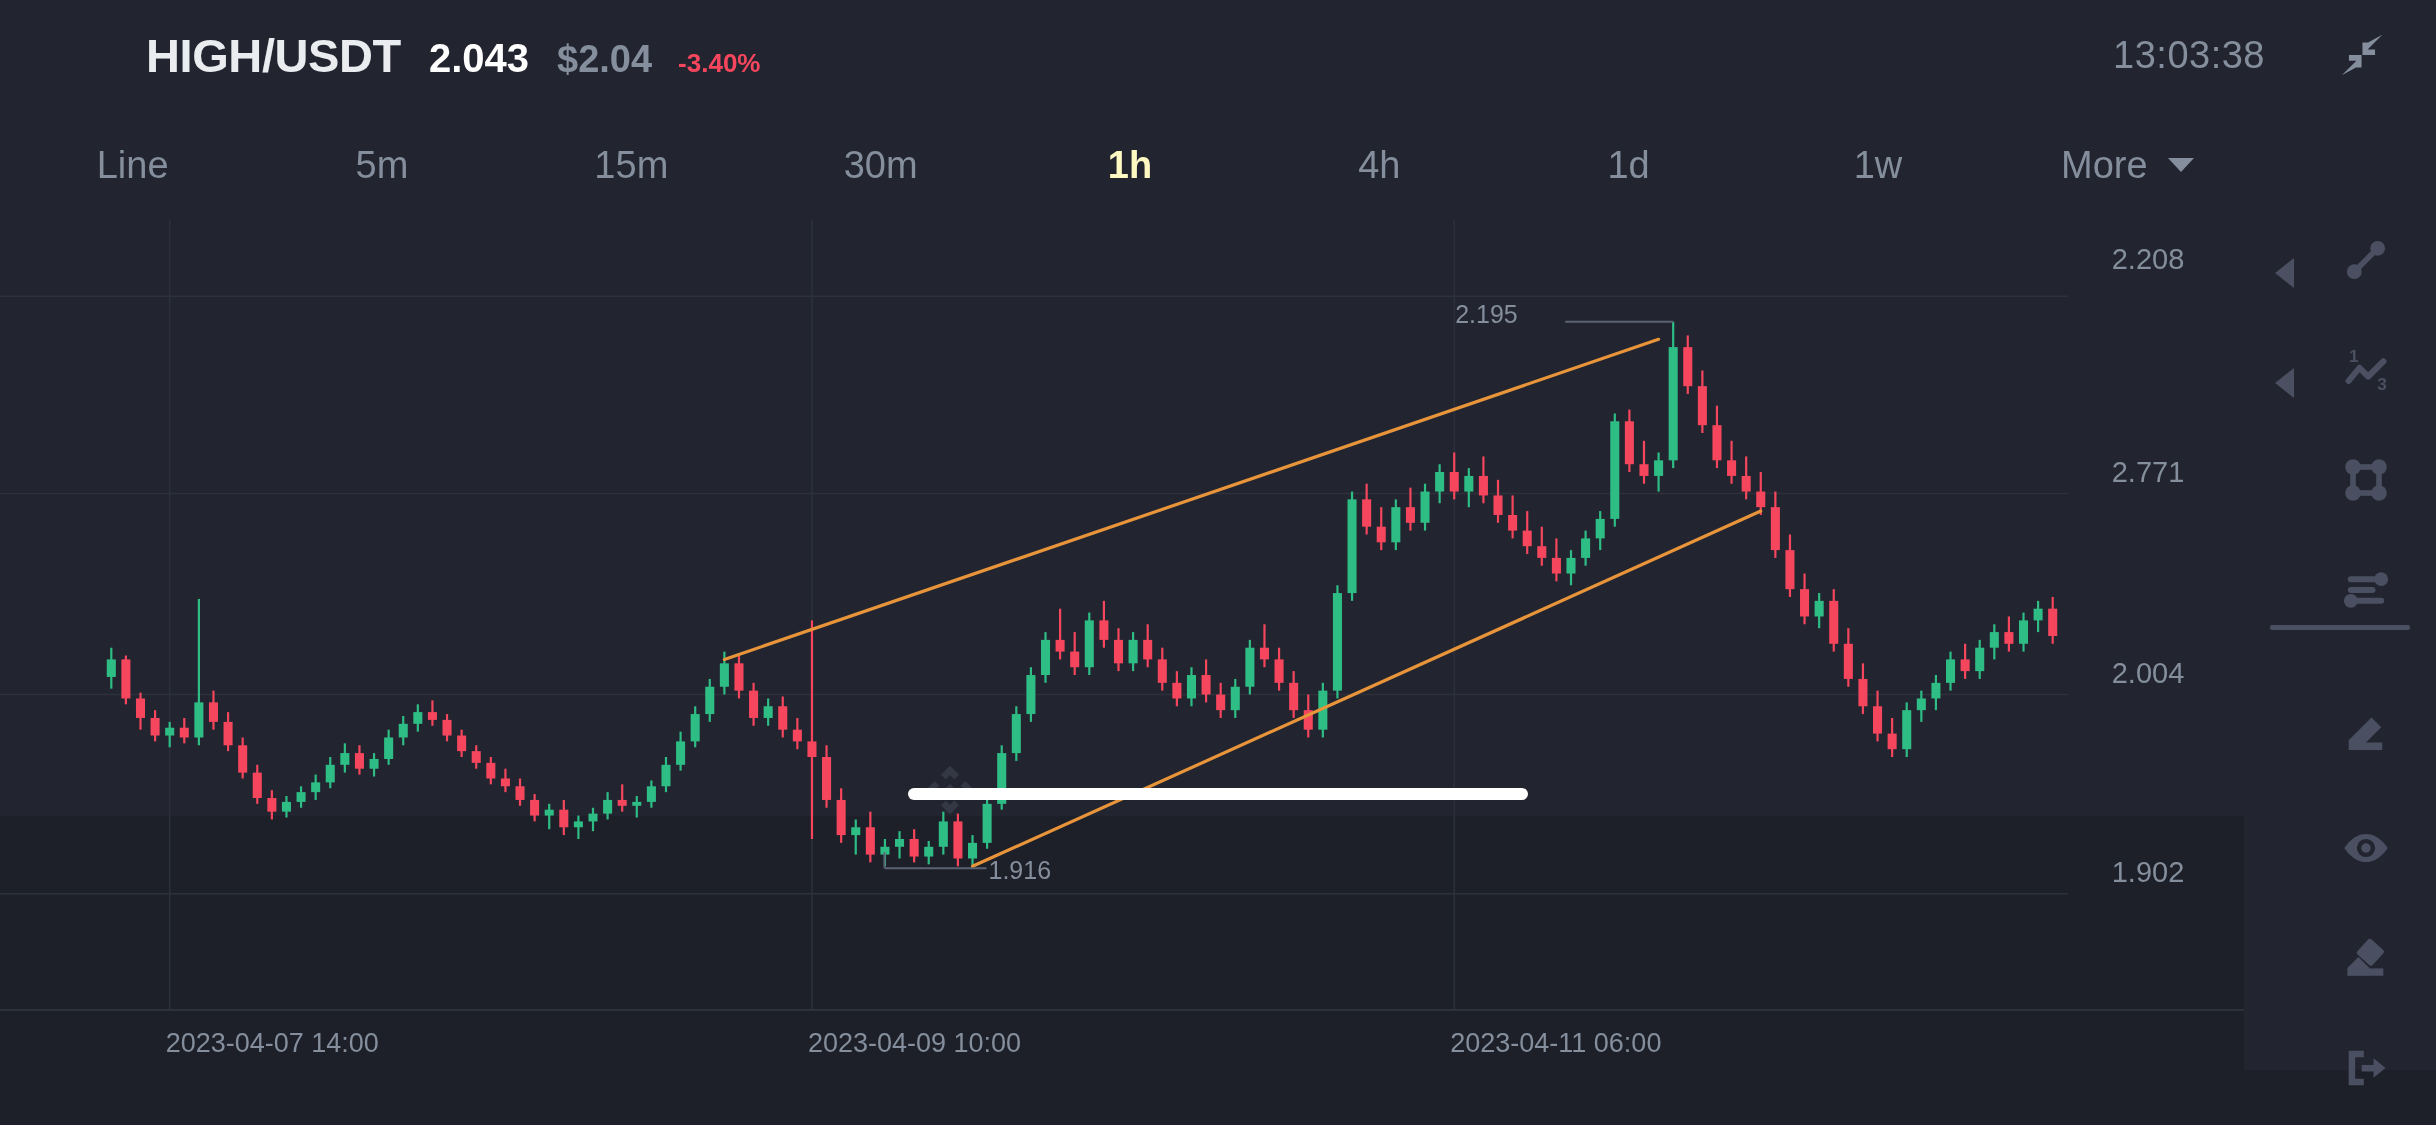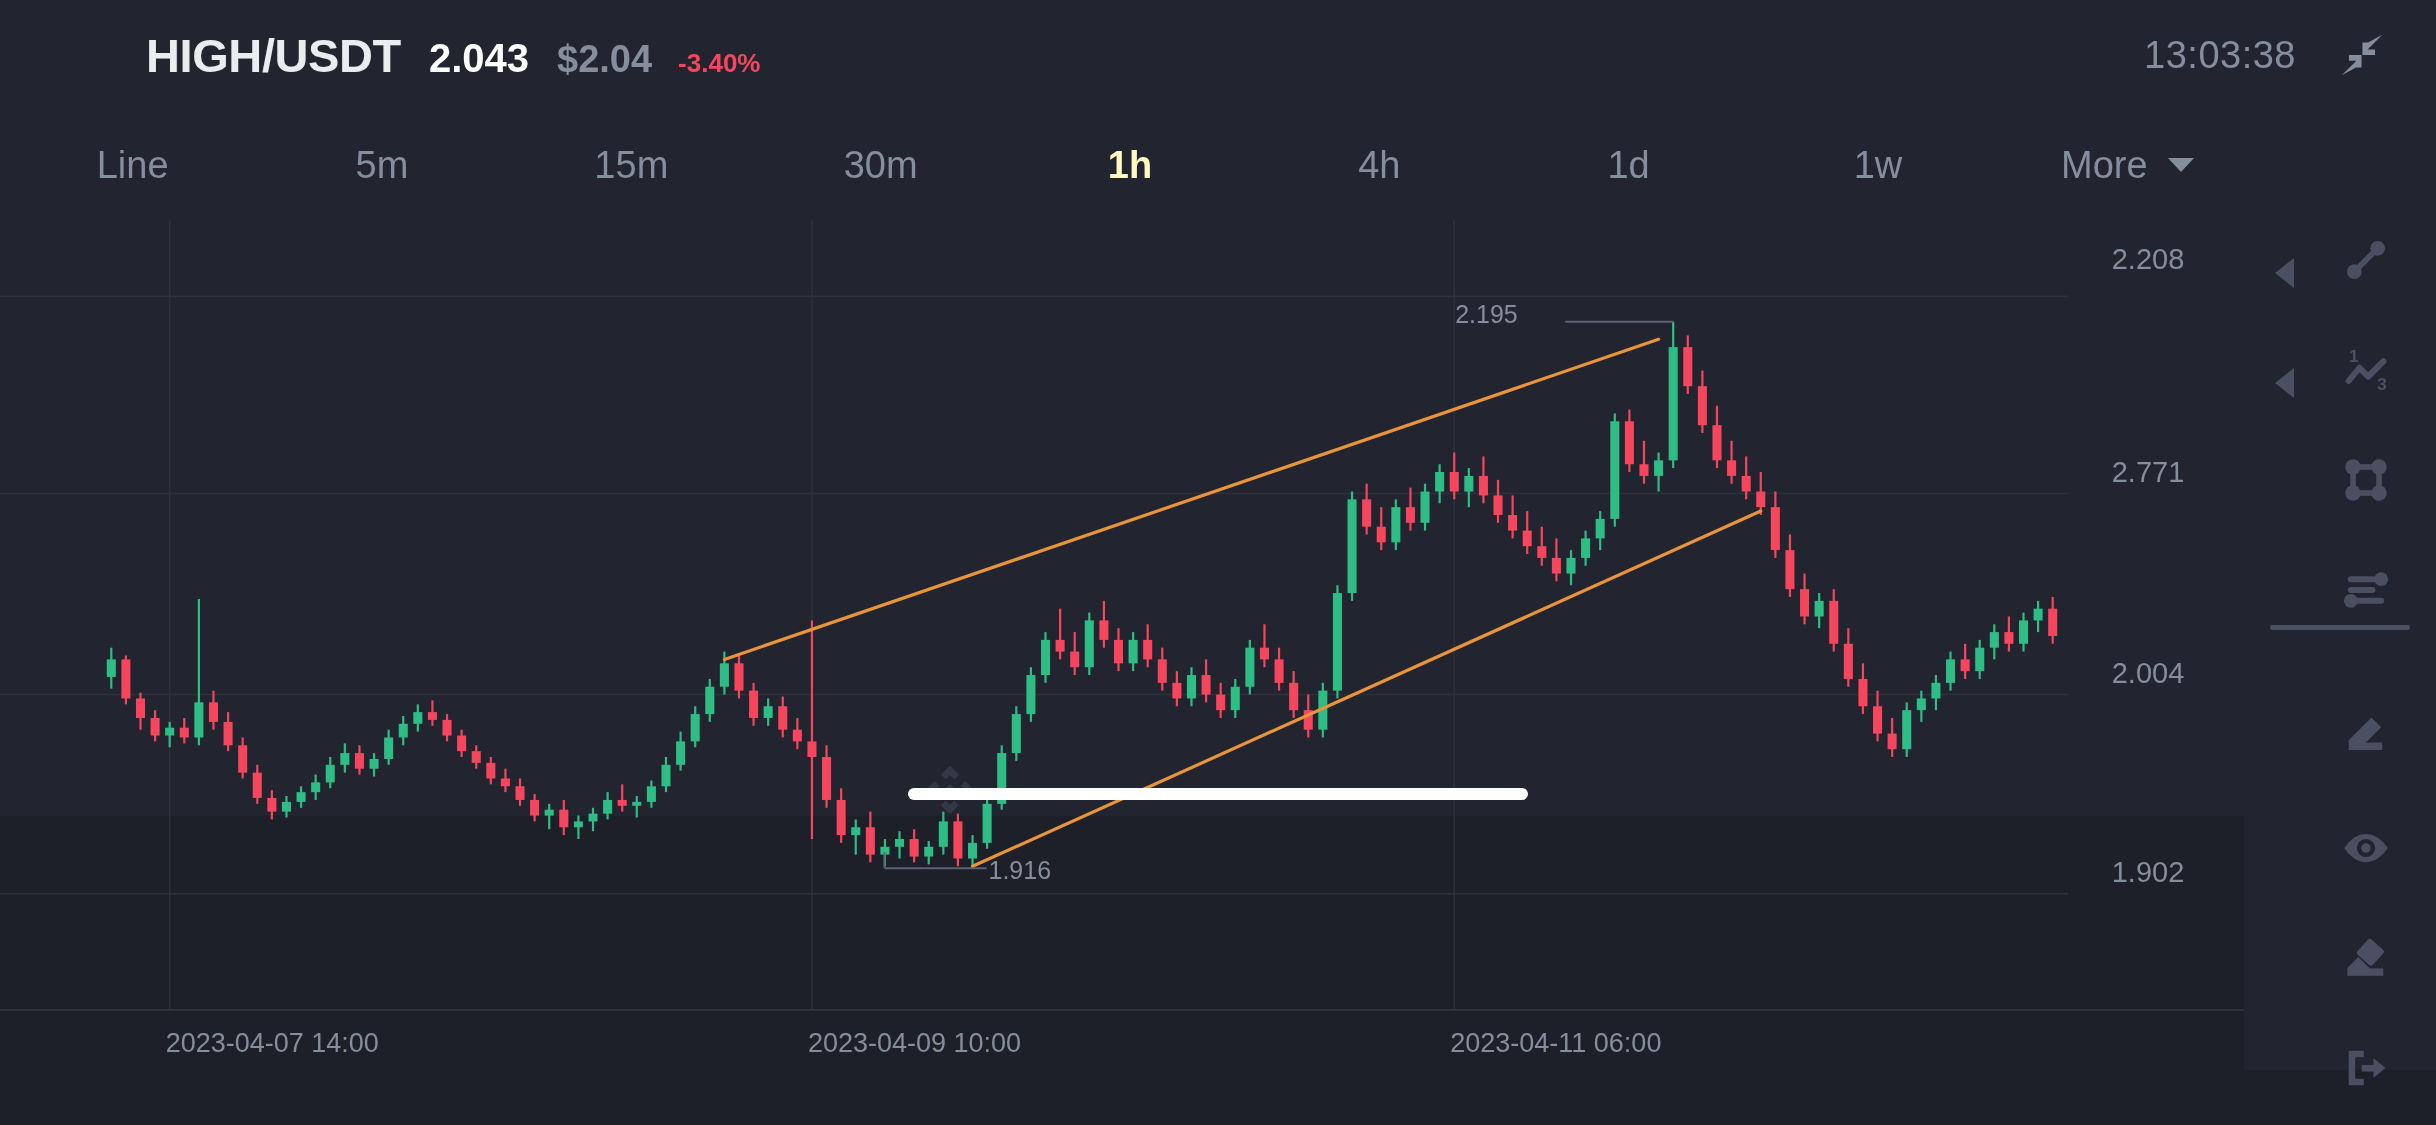--- a/index.html
+++ b/index.html
@@ -58,20 +58,21 @@
     font-weight: 700;
     color: #f6465d;
     margin-left: 26px;
   }
   #header-right {
     position: absolute;
     right: 0; top: 0;
     height: 110px;
     display: flex;
     align-items: center;
+    gap: 31px;
   }
   .clock {
     font-size: 38px;
     color: #848e9c;
     font-weight: 400;
     letter-spacing: 0.5px;
   }
   #collapse-btn {
     width: 76px; height: 76px;
     margin-left: 28px; margin-right: 36px;

